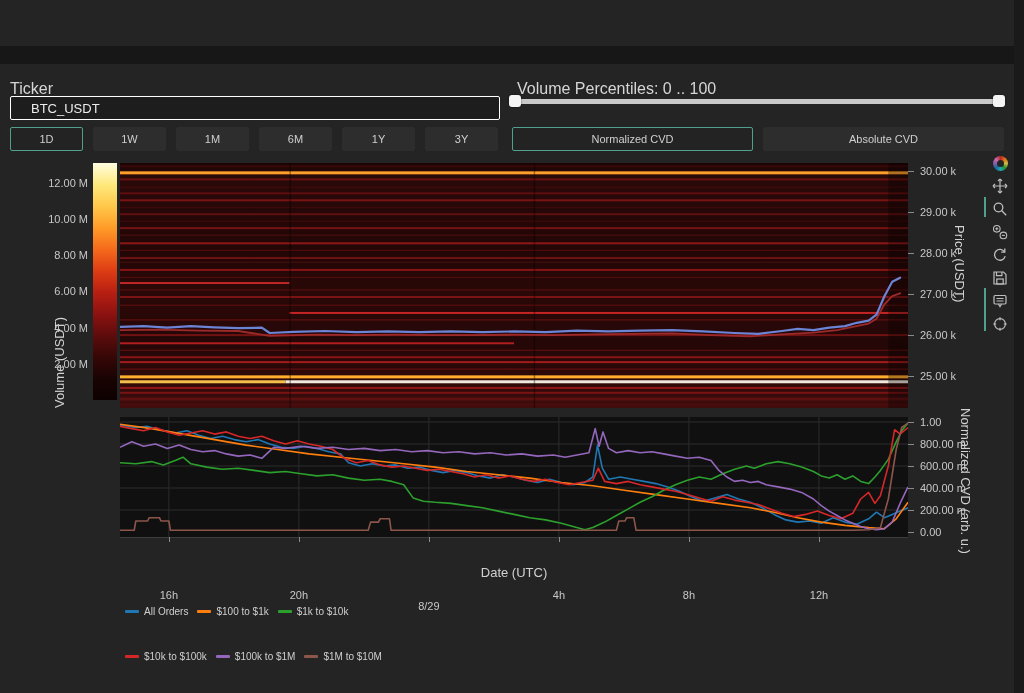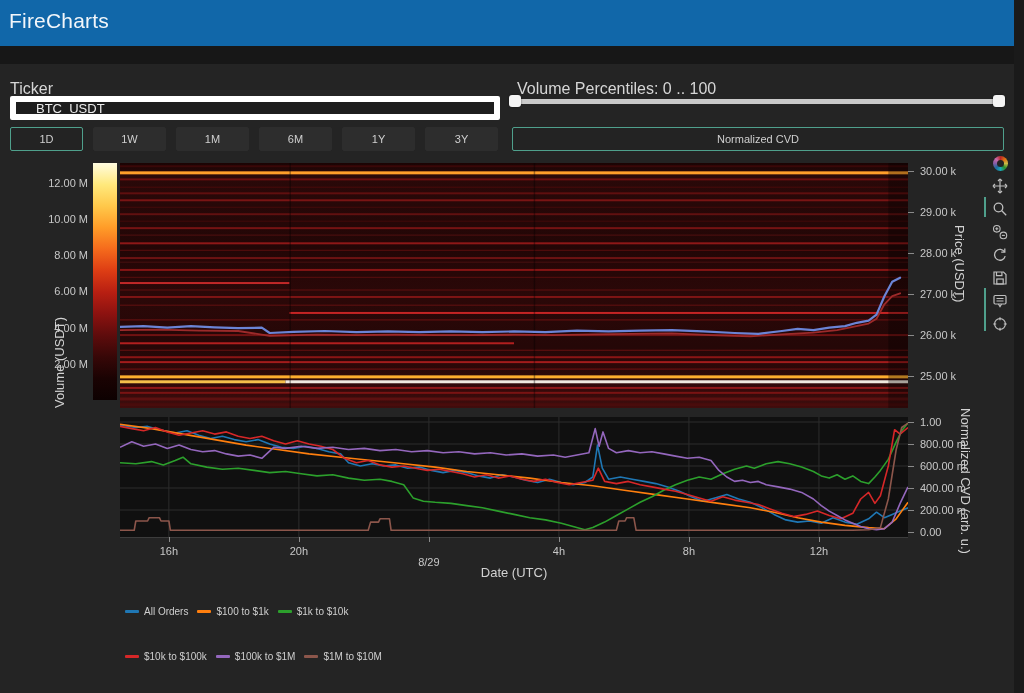--- a/index.html
+++ b/index.html
@@ -9,35 +9,35 @@
 
   
   #header { position:absolute; left:0; top:0; width:1024px; height:46px; background:#1167a9; }
   #header h1 { position:absolute; left:9px; top:9px; font-size:21px; font-weight:500; color:#f2f6fa; letter-spacing:0.2px; }
   #topstrip { position:absolute; left:0; top:46px; width:1024px; height:18px; background:#171717; }
   #rightstrip { position:absolute; right:0; top:0; width:10px; height:693px; background:#1a1a1a; }
 
   
   .ctl-label { position:absolute; font-size:16px; color:#d6d6d6; }
   #ticker-input { position:absolute; left:10px; top:96px; width:490px; height:24px;
-     background:#1d1d1d; border:6px solid #ffffff; border-radius:2px; color:#ececec;
+     background:#1d1d1d; border:1px solid #ffffff; border-radius:2px; color:#ececec;
      font-size:13px; padding-left:20px; font-family:"Liberation Sans",sans-serif; outline:none; }
   #tf-row { position:absolute; left:10px; top:127px; width:488px; height:24px; display:flex; gap:10px; }
   .seg-btn { flex:1; height:24px; background:#2d2d2d; border:1px solid #2d2d2d; color:#cfcfcf;
      font-size:11px; display:flex; align-items:center; justify-content:center; cursor:pointer; border-radius:2px; }
   .seg-btn.active { background:#232323; border:1px solid #4fa08c; }
   #slider-track { position:absolute; left:512px; top:99px; width:492px; height:5px; background:#c9c9c9; border-radius:3px; }
   .slider-handle { position:absolute; top:95px; width:12px; height:12px; background:#f4f4f4; border-radius:3px; box-shadow:0 0 2px rgba(0,0,0,.6); }
   #cvd-row { position:absolute; left:512px; top:127px; width:492px; height:24px; display:flex; gap:10px; }
 
   
   .tick-label { position:absolute; font-size:11px; color:#c8c8c8; white-space:nowrap; }
   .tick-label.right { transform:translateY(-50%); }
   .tick-label.cbar { transform:translateY(-50%); text-align:right; }
-  .xtick { transform:translateX(-50%); }
+  .xtick { transform:translateX(-50%);margin-top:44px; }
   .axis-title-v { position:absolute; font-size:13px; color:#d2d2d2; writing-mode:vertical-rl; white-space:nowrap; }
   .axis-title-v.flip { transform:rotate(180deg); }
   #xaxis-title { position:absolute; font-size:13px; color:#d2d2d2; transform:translateX(-50%); }
 
   
   #colorbar { position:absolute; left:93px; top:163px; width:24px; height:237px; }
   #heatmap { position:absolute; left:120px; top:163px; width:788px; height:245px; }
   #cvdchart { position:absolute; left:120px; top:417px; width:788px; height:120px; background:#101010; }
   #xaxis-line { position:absolute; left:120px; top:537px; width:788px; height:1px; background:#3c3c3c; }
   .xtick-mark { position:absolute; top:537px; width:1px; height:5px; background:#8a8a8a; }
@@ -54,42 +54,40 @@
   
   .legend-row { position:absolute; left:125px; display:flex; gap:9px; }
   .legend-item { display:flex; align-items:center; gap:5px; cursor:pointer; }
   .legend-swatch { width:14px; height:3px; border-radius:1px; }
   .legend-text { font-size:10px; color:#cfcfcf; }
 </style>
 </head>
 <body>
 
 <div id="app">
-  <div id="header">
-    <h1>FireCharts</h1>
-  </div>
   <div id="topstrip"></div>
 
   <div class="ctl-label" style="left:10px; top:80px;">Ticker</div>
   <input id="ticker-input" value="BTC_USDT" style="">
   <div id="tf-row">
       <div class="seg-btn active">1D</div>
       <div class="seg-btn">1W</div>
       <div class="seg-btn">1M</div>
       <div class="seg-btn">6M</div>
       <div class="seg-btn">1Y</div>
       <div class="seg-btn">3Y</div>
     </div>
 
   <div class="ctl-label" style="left:517px; top:80px;">Volume Percentiles: 0 .. 100</div>
   <div id="slider-track"></div>
   <div class="slider-handle" style="left:509px;"></div>
   <div class="slider-handle" style="left:993px;"></div>
   <div id="cvd-row">
       <div class="seg-btn active">Normalized CVD</div>
+      <div class="seg-btn">Absolute CVD</div>
     </div>
 
   <div class="axis-title-v flip" style="left:52px; top:328px; height:80px;">Volume (USDT)</div>
   <div id="colorbar" style="background: linear-gradient(rgb(255, 252, 224), rgb(255, 233, 124), rgb(255, 200, 74), rgb(255, 156, 40), rgb(245, 106, 28), rgb(221, 61, 20), rgb(184, 31, 18), rgb(140, 18, 16), rgb(94, 12, 12), rgb(55, 7, 7), rgb(26, 3, 3), rgb(13, 1, 1));"></div>
   <div id="colorbar-ticks">
       <div class="tick-label cbar" style="left: 28px; top: 182.901px; width: 60px;">12.00 M</div>
       <div class="tick-label cbar" style="left: 28px; top: 219.084px; width: 60px;">10.00 M</div>
       <div class="tick-label cbar" style="left: 28px; top: 255.267px; width: 60px;">8.00 M</div>
       <div class="tick-label cbar" style="left: 28px; top: 291.45px; width: 60px;">6.00 M</div>
       <div class="tick-label cbar" style="left: 28px; top: 327.634px; width: 60px;">4.00 M</div>

